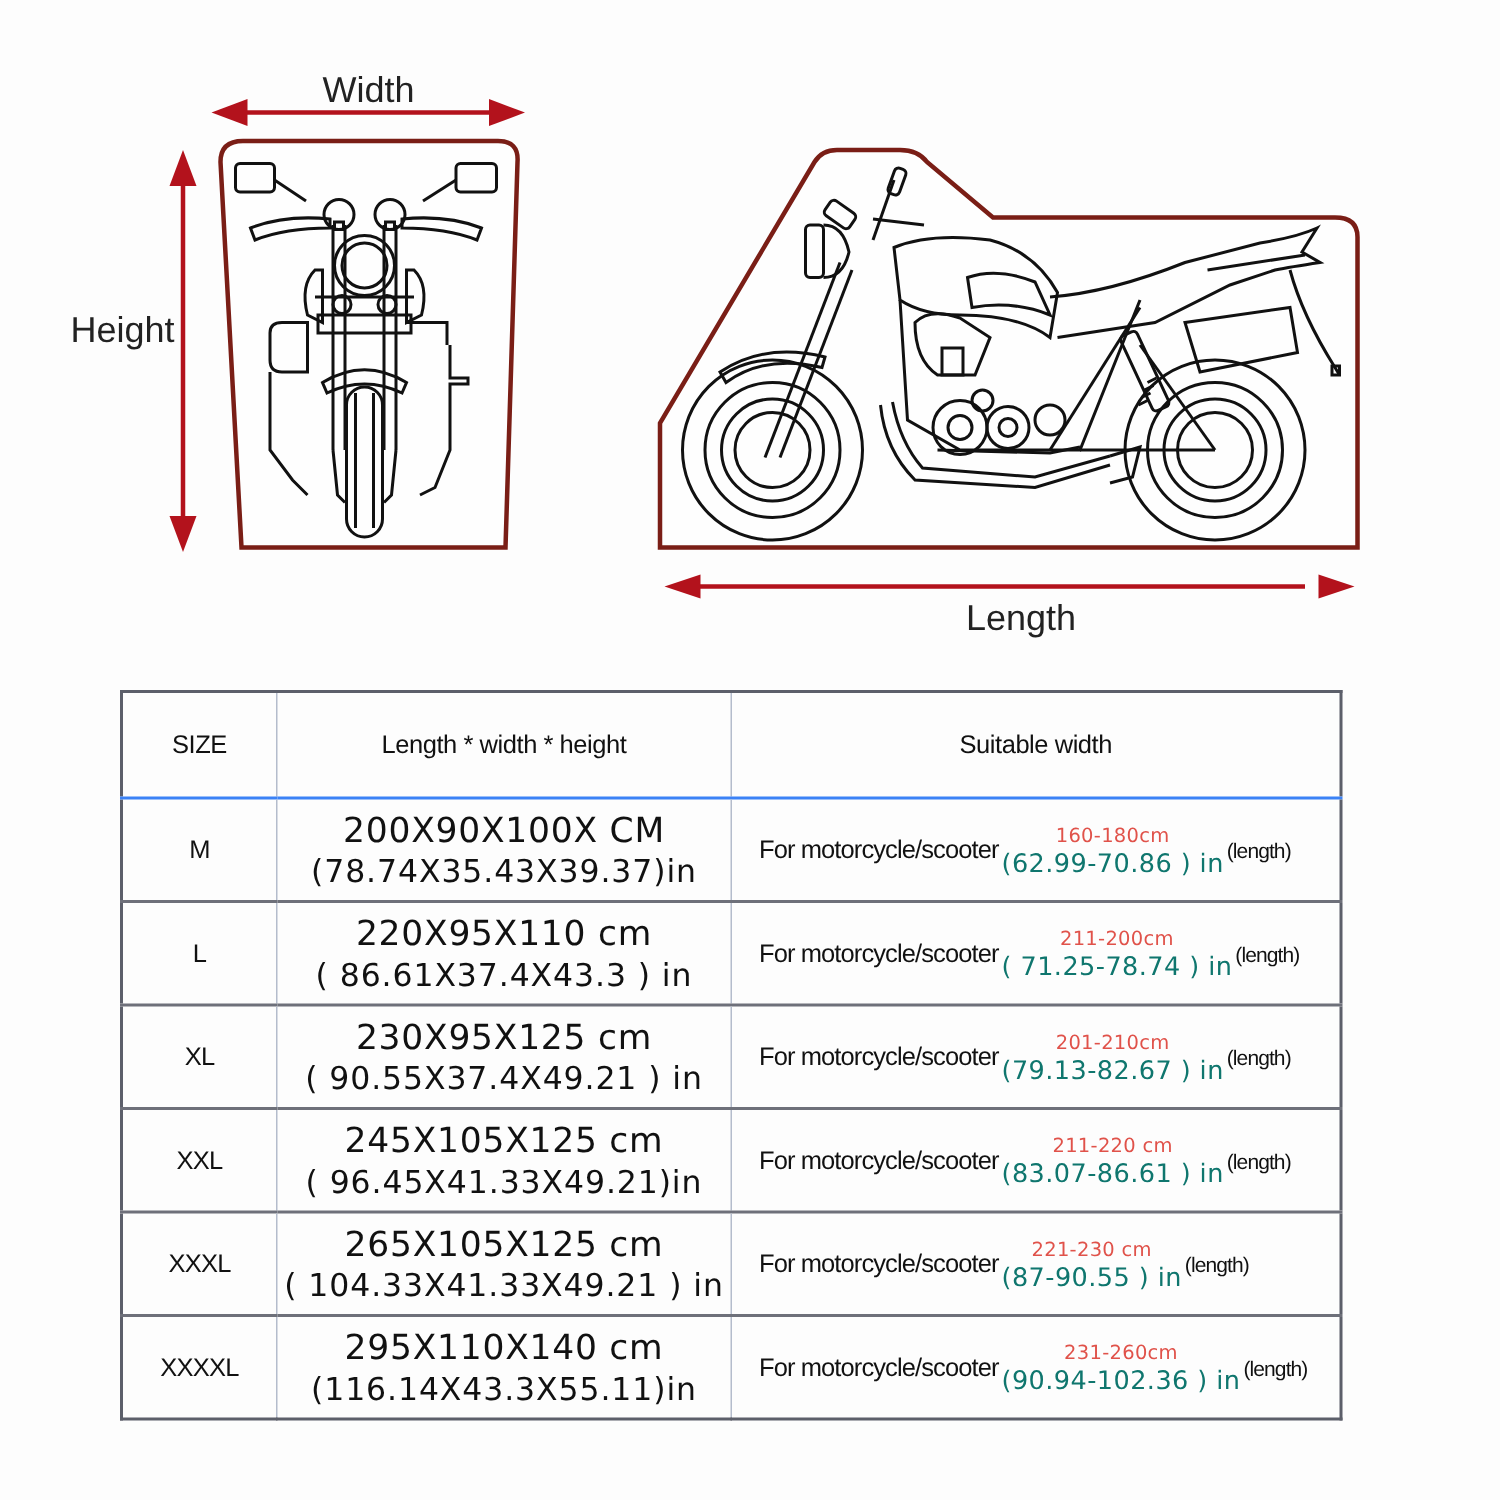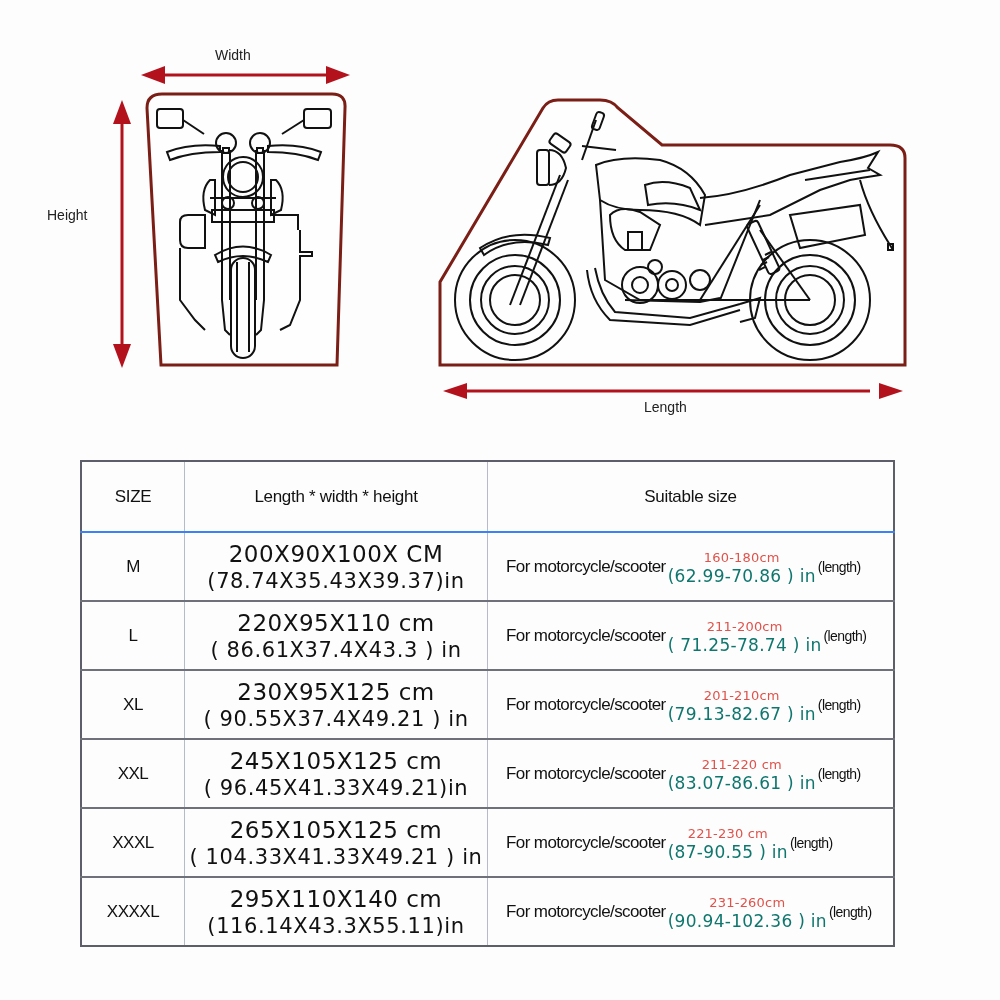--- a/index.html
+++ b/index.html
@@ -4,21 +4,21 @@
 <style>
   html, body { margin: 0; padding: 0; }
   body {
     width: 1000px; height: 1000px; overflow: hidden;
     background: #fdfdfd;
     font-family: "Liberation Sans", sans-serif;
     color: #111;
     position: relative;
   }
   .abs { position: absolute; }
-  .dim-label { font-size: 14px; color: #222; font-family: "Liberation Sans", sans-serif; }
+  .dim-label { font-size: 24px; color: #222; font-family: "Liberation Sans", sans-serif; }
   svg { position: absolute; overflow: visible; }
 
   .size-table {
     position: absolute; left: 80px; top: 460px;
     width: 815px; height: 485px;
     border-collapse: collapse;
     border: 2px solid #5c5f6a;
   }
   .size-table td, .size-table th {
     border: 1px solid #b4bccc;
@@ -175,21 +175,21 @@
   <polygon points="443,391 467,383 467,399" fill="#b3121c"></polygon>
   <polygon points="903,391 879,383 879,399" fill="#b3121c"></polygon>
 </svg>
 <div class="abs dim-label" style="left:644px; top:399px;">Length</div>
 
 <table class="size-table">
   <tbody>
       <tr class="head">
     <th class="col-size"><span class="head-text">SIZE</span></th>
     <th class="col-dim"><span class="head-text">Length * width * height</span></th>
-    <th><span class="head-text">Suitable size</span></th>
+    <th><span class="head-text">Suitable width</span></th>
   </tr>
 
   <tr>
     <td><span class="size-text">M</span></td>
     <td>
       <span class="cm-text">200X90X100X CM</span>
       <span class="in-text">(78.74X35.43X39.37)in</span>
     </td>
     <td>
           <div class="suit">

